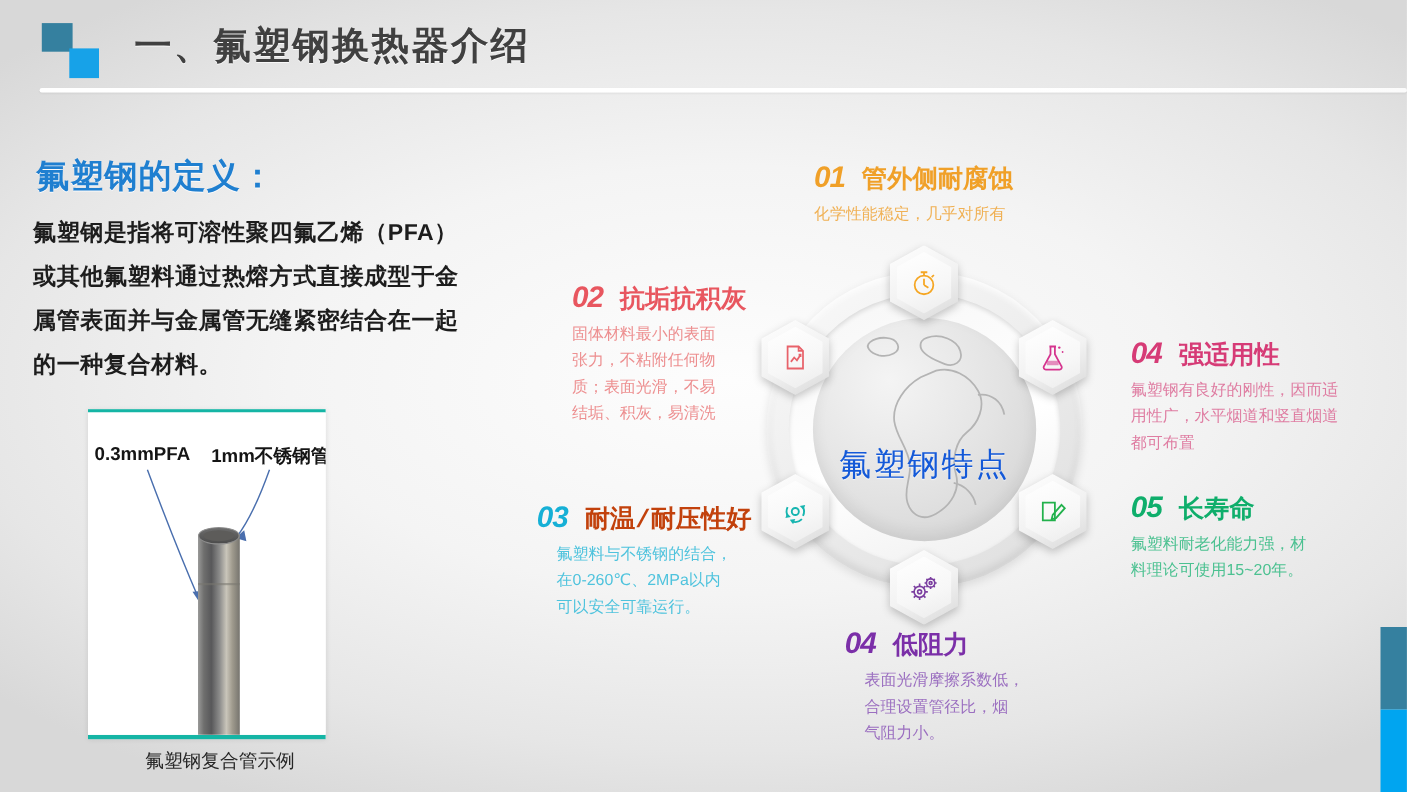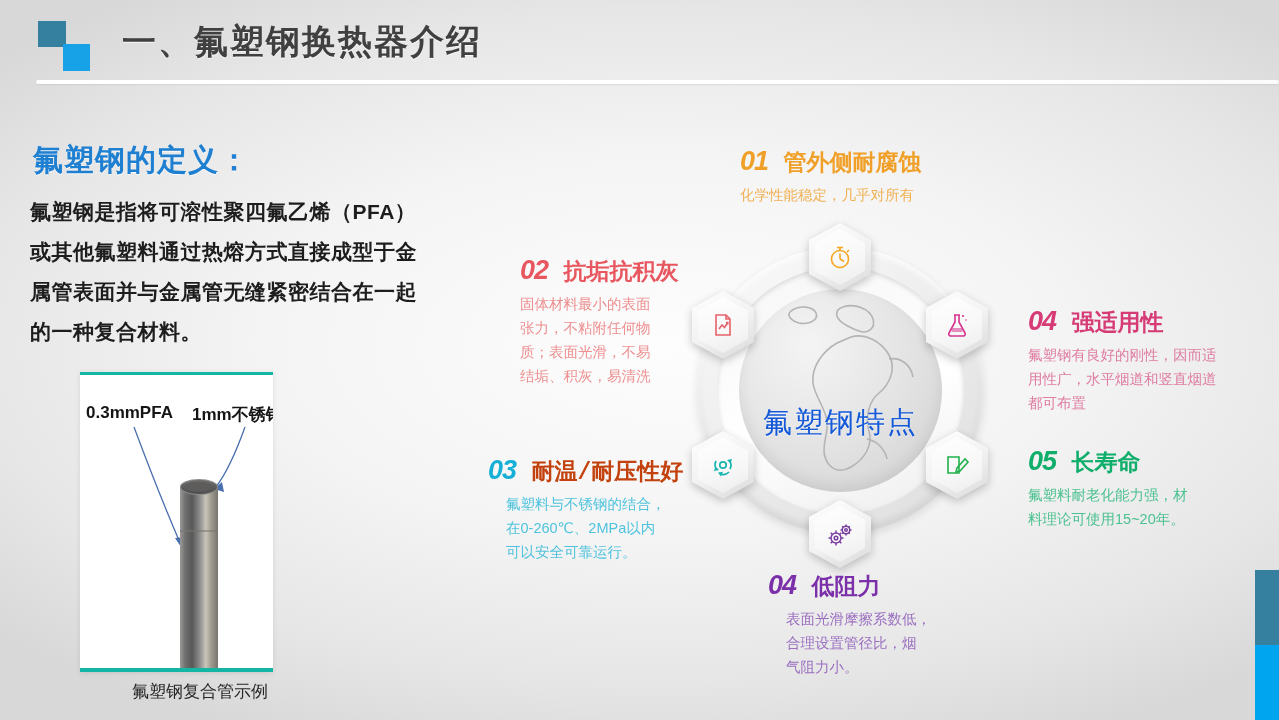--- a/index.html
+++ b/index.html
@@ -54,21 +54,21 @@
     font-size: 21px; font-weight: bold;
     color: #1d1d1d;
     line-height: 40px;
     letter-spacing: .5px;
   }
   .def-body p { white-space: nowrap; }
 
   
   .photo-card {
     position: absolute; left: 80px; top: 372px;
-    width: 193px; height: 300px;
+    width: 216px; height: 300px;
     background: #ffffff;
     border-top: 3px solid #15b5a5;
     border-bottom: 4px solid #15b5a5;
     box-shadow: 0 1px 5px rgba(0,0,0,.10);
     text-align: center;
   }
   .photo-inner { position: relative; width: 100%; height: 100%; overflow: hidden; background:#fff; }
   .lbl-pfa {
     position: absolute; left: 6px; top: 28px;
     font-size: 17px; font-weight: bold; color: #151515;

